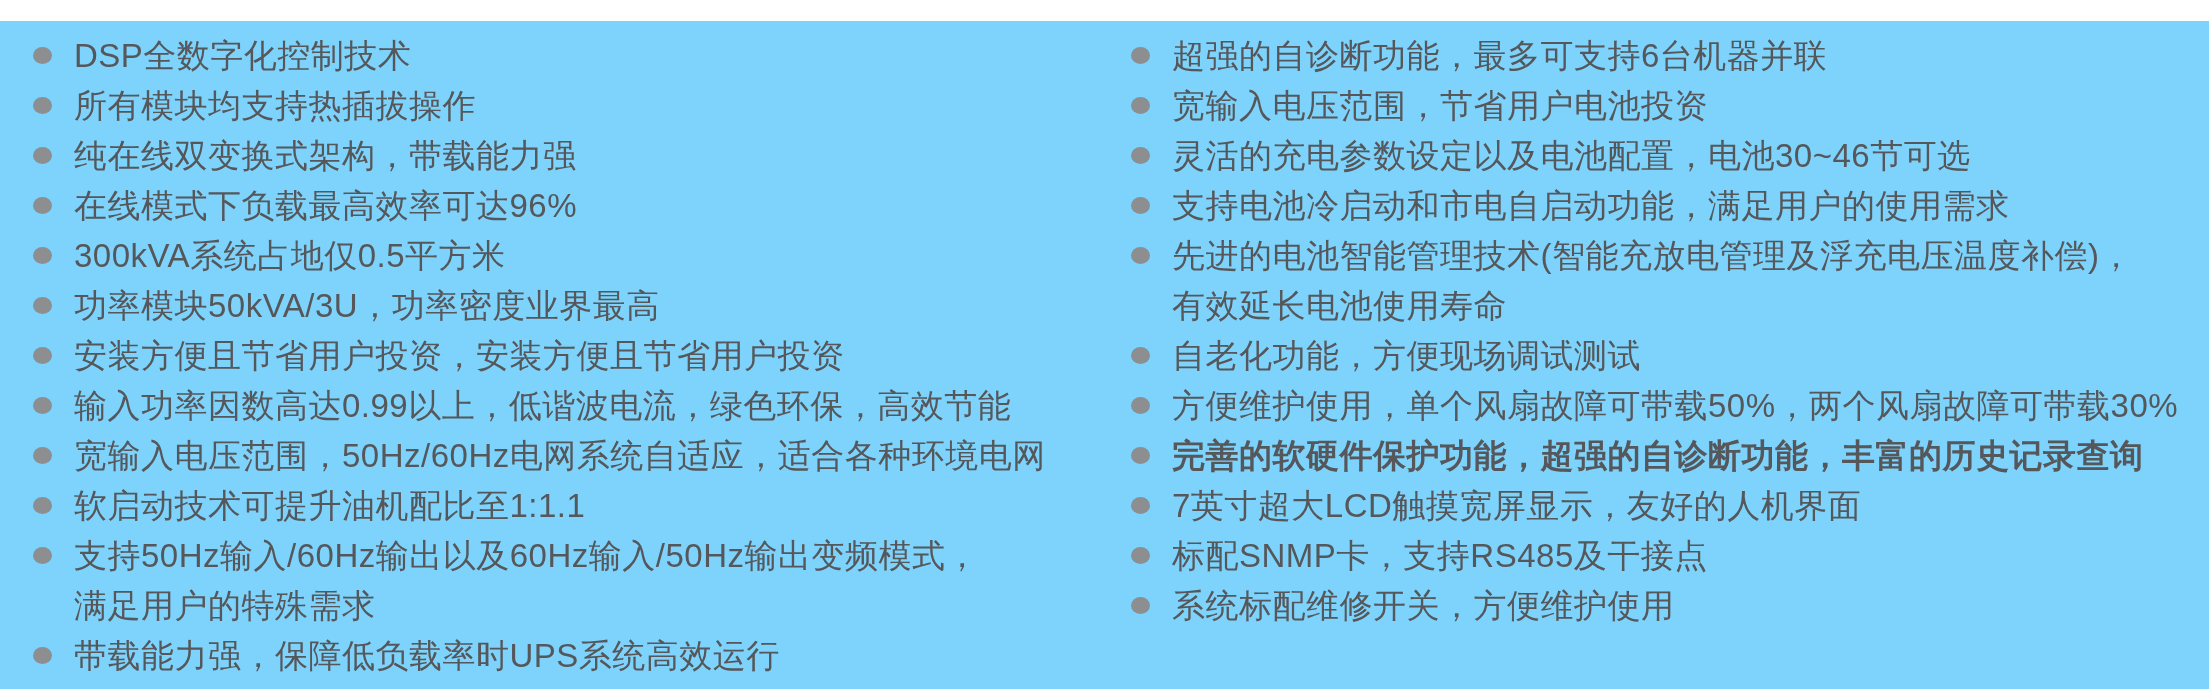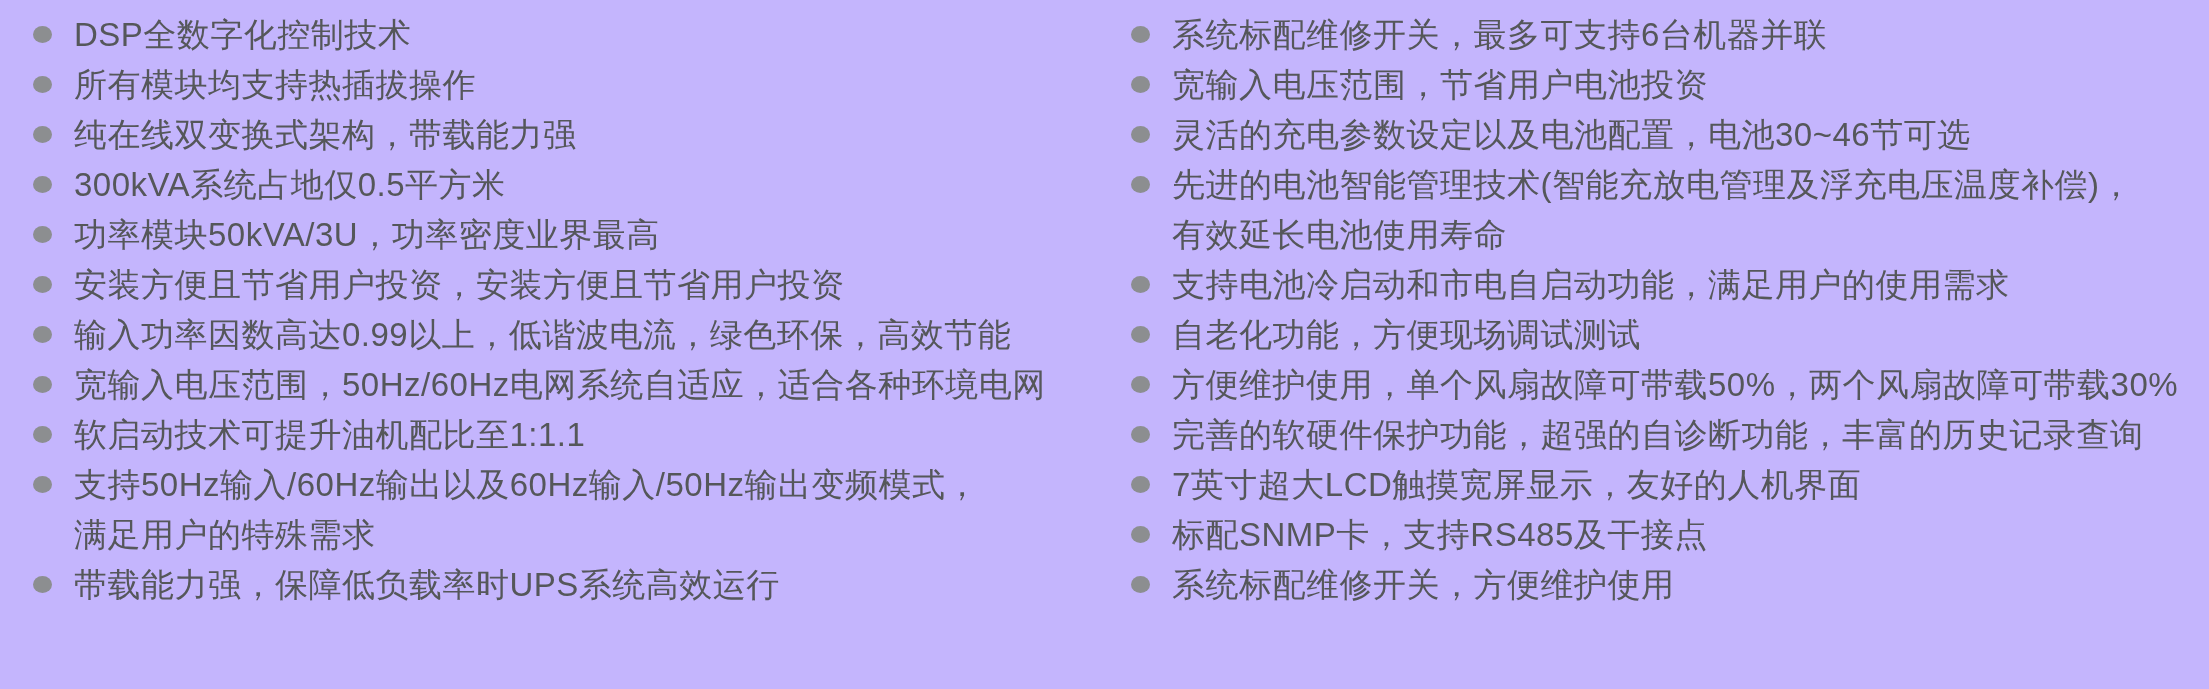--- a/index.html
+++ b/index.html
@@ -10,21 +10,22 @@
     width: 2209px;
     height: 689px;
     background: #ffffff;
     overflow: hidden;
     font-family: "Liberation Sans", "DejaVu Sans", sans-serif;
     position: relative;
   }
   .page {
     position: absolute;
     inset: 0;
-    background: #c4b5fd;
+    background: #7dd3fc;
+    margin-top: 21px;
   }
   ul.col {
     position: absolute;
     top: 10px;
     margin: 0;
     padding: 0;
     list-style: none;
   }
   .col-left  { left: 33px;   width: 1060px; }
   .col-right { left: 1131px; width: 1070px; }
@@ -68,20 +69,26 @@
         </span>
   </li>
 
   <li class="feature-item">
     <span class="bullet" style="background: rgb(140, 142, 144);"></span>
     <span class="item-text" style="color: rgb(85, 87, 90);">
           <div class="line">纯在线双变换式架构，带载能力强</div>
         </span>
   </li>
 
+  <li class="feature-item">
+    <span class="bullet" style="background: rgb(140, 142, 144);"></span>
+    <span class="item-text" style="color: rgb(85, 87, 90);">
+          <div class="line">在线模式下负载最高效率可达96%</div>
+        </span>
+  </li>
 
   <li class="feature-item">
     <span class="bullet" style="background: rgb(140, 142, 144);"></span>
     <span class="item-text" style="color: rgb(85, 87, 90);">
           <div class="line">300kVA系统占地仅0.5平方米</div>
         </span>
   </li>
 
   <li class="feature-item">
     <span class="bullet" style="background: rgb(140, 142, 144);"></span>
@@ -130,70 +137,70 @@
     <span class="bullet" style="background: rgb(140, 142, 144);"></span>
     <span class="item-text" style="color: rgb(85, 87, 90);">
           <div class="line">带载能力强，保障低负载率时UPS系统高效运行</div>
         </span>
   </li>
 </ul>
   <ul class="col col-right">
   <li class="feature-item">
     <span class="bullet" style="background: rgb(140, 142, 144);"></span>
     <span class="item-text" style="color: rgb(85, 87, 90);">
-          <div class="line">系统标配维修开关，最多可支持6台机器并联</div>
+          <div class="line">超强的自诊断功能，最多可支持6台机器并联</div>
         </span>
   </li>
 
   <li class="feature-item">
     <span class="bullet" style="background: rgb(140, 142, 144);"></span>
     <span class="item-text" style="color: rgb(85, 87, 90);">
           <div class="line">宽输入电压范围，节省用户电池投资</div>
         </span>
   </li>
 
   <li class="feature-item">
     <span class="bullet" style="background: rgb(140, 142, 144);"></span>
     <span class="item-text" style="color: rgb(85, 87, 90);">
           <div class="line">灵活的充电参数设定以及电池配置，电池30~46节可选</div>
+        </span>
+  </li>
+
+  <li class="feature-item">
+    <span class="bullet" style="background: rgb(140, 142, 144);"></span>
+    <span class="item-text" style="color: rgb(85, 87, 90);">
+          <div class="line">支持电池冷启动和市电自启动功能，满足用户的使用需求</div>
         </span>
   </li>
 
   <li class="feature-item">
     <span class="bullet" style="background: rgb(140, 142, 144);"></span>
     <span class="item-text" style="color: rgb(85, 87, 90);">
           <div class="line">先进的电池智能管理技术(智能充放电管理及浮充电压温度补偿)，</div>
           <div class="line">有效延长电池使用寿命</div>
         </span>
   </li>
 
   <li class="feature-item">
     <span class="bullet" style="background: rgb(140, 142, 144);"></span>
     <span class="item-text" style="color: rgb(85, 87, 90);">
-          <div class="line">支持电池冷启动和市电自启动功能，满足用户的使用需求</div>
-        </span>
-  </li>
-
-  <li class="feature-item">
-    <span class="bullet" style="background: rgb(140, 142, 144);"></span>
-    <span class="item-text" style="color: rgb(85, 87, 90);">
           <div class="line">自老化功能，方便现场调试测试</div>
         </span>
   </li>
 
   <li class="feature-item">
     <span class="bullet" style="background: rgb(140, 142, 144);"></span>
     <span class="item-text" style="color: rgb(85, 87, 90);">
           <div class="line">方便维护使用，单个风扇故障可带载50%，两个风扇故障可带载30%</div>
         </span>
   </li>
 
   <li class="feature-item">
     <span class="bullet" style="background: rgb(140, 142, 144);"></span>
-    <span class="item-text" style="color: rgb(85, 87, 90);">
+    <span class="item-text" style="color: rgb(85, 87, 90); font-weight: bold;">
           <div class="line">完善的软硬件保护功能，超强的自诊断功能，丰富的历史记录查询</div>
         </span>
   </li>
 
   <li class="feature-item">
     <span class="bullet" style="background: rgb(140, 142, 144);"></span>
     <span class="item-text" style="color: rgb(85, 87, 90);">
           <div class="line">7英寸超大LCD触摸宽屏显示，友好的人机界面</div>
         </span>
   </li>

